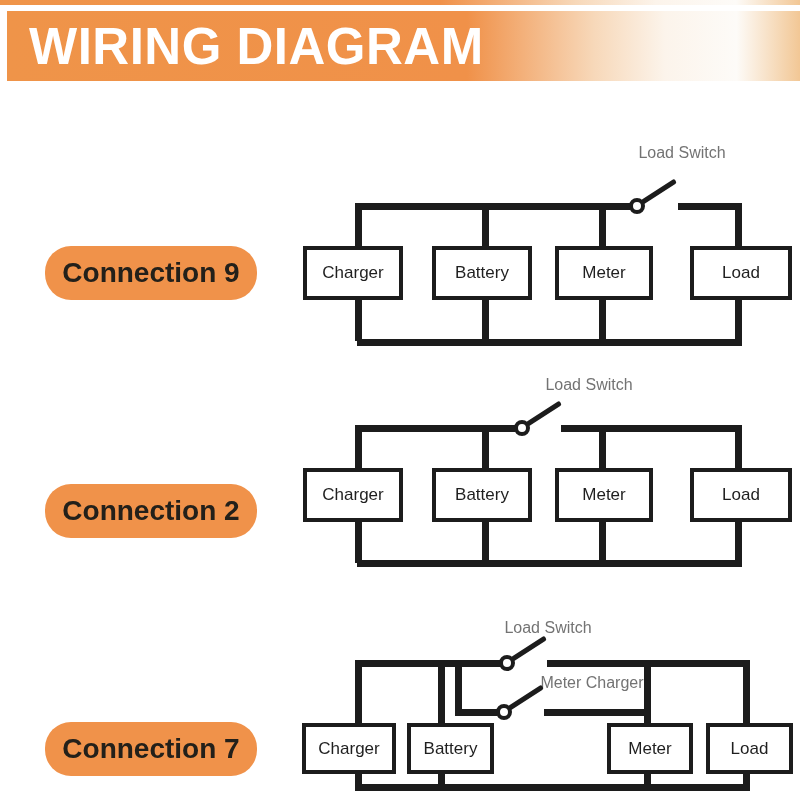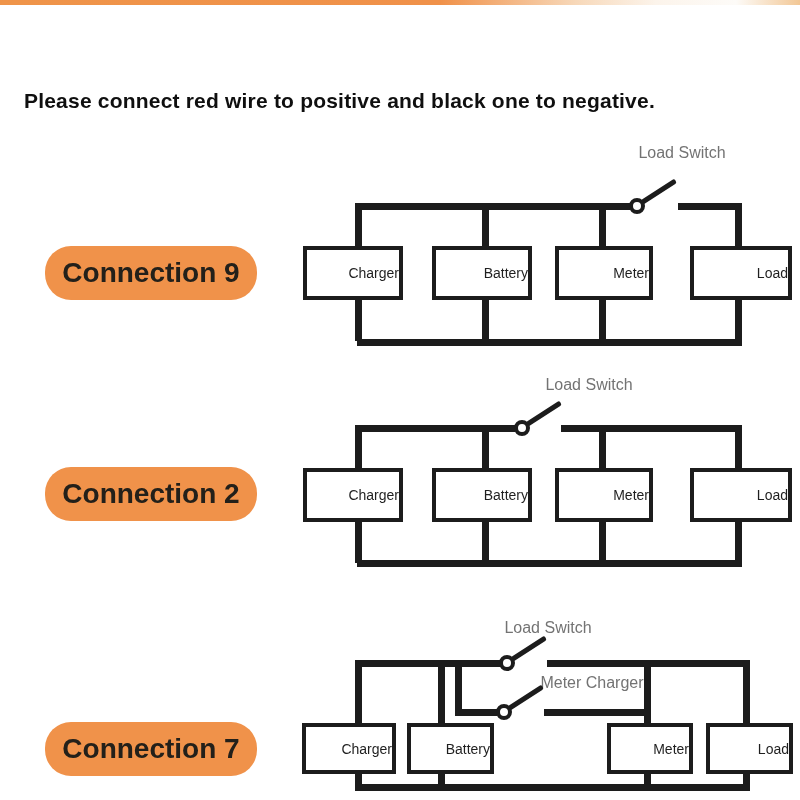--- a/index.html
+++ b/index.html
@@ -22,22 +22,22 @@
   }
   .subtitle {
     position:absolute; left:24px; top:89px; margin:0;
     font-size:21px; font-weight:bold; color:#0f0f0f; letter-spacing:0.2px;
   }
   
   .wire { position:absolute; background:#1C1C1C; }
   .box {
     position:absolute; box-sizing:border-box; height:54px;
     border:4px solid #1C1C1C; background:#ffffff;
-    display:flex; align-items:center; justify-content:flex-end;
-    font-size:14px; color:#1f1f1f;
+    display:flex; align-items:center; justify-content:center;
+    font-size:17px; color:#1f1f1f;
   }
   .pill {
     position:absolute; left:45px; width:212px; height:54px;
     background:#F0924A; border-radius:26px;
     display:flex; align-items:center; justify-content:center;
     font-size:28px; font-weight:bold; color:#23201a;
   }
   .sw-circle {
     position:absolute; width:16px; height:16px; box-sizing:border-box;
     border:4px solid #1C1C1C; border-radius:50%; background:#ffffff; z-index:2;
@@ -50,21 +50,23 @@
     position:absolute; transform:translateX(-50%);
     font-size:16px; color:#737373; white-space:nowrap;
   }
 </style>
 </head>
 <body>
 
 <div class="canvas">
 
   <div class="top-strip"></div>
-  <p class="subtitle">Please connect red wire to positive and black one to negative.</p>
+  <div class="banner">
+    <h1 class="title">WIRING DIAGRAM</h1>
+  </div>
 
   <section>
     <div class="pill" style="top:246px">Connection 9</div>
 
     <div class="sw-label" style="left:682px;top:144px">Load Switch</div>
     <div class="sw-circle" style="left:629px;top:198px"></div>
     <div class="sw-lever" style="left:642px;top:200px"></div>
 
     <div class="wire" style="left:357px;top:203px;width:273px;height:7px"></div>
     <div class="wire" style="left:678px;top:203px;width:64px;height:7px"></div>
@@ -86,21 +88,21 @@
     </div>
     <div class="box" style="left:555px;top:246px;width:98px">
       <span>Meter</span>
     </div>
     <div class="box" style="left:690px;top:246px;width:102px">
       <span>Load</span>
     </div>
   </section>
 
   <section>
-    <div class="pill" style="top:467px">Connection 2</div>
+    <div class="pill" style="top:484px">Connection 2</div>
 
     <div class="sw-label" style="left:589px;top:376px">Load Switch</div>
     <div class="sw-circle" style="left:514px;top:420px"></div>
     <div class="sw-lever" style="left:527px;top:422px"></div>
 
     <div class="wire" style="left:357px;top:425px;width:158px;height:7px"></div>
     <div class="wire" style="left:561px;top:425px;width:181px;height:7px"></div>
     <div class="wire" style="left:355px;top:425px;width:7px;height:44px"></div>
     <div class="wire" style="left:482px;top:425px;width:7px;height:44px"></div>
     <div class="wire" style="left:599px;top:425px;width:7px;height:44px"></div>

